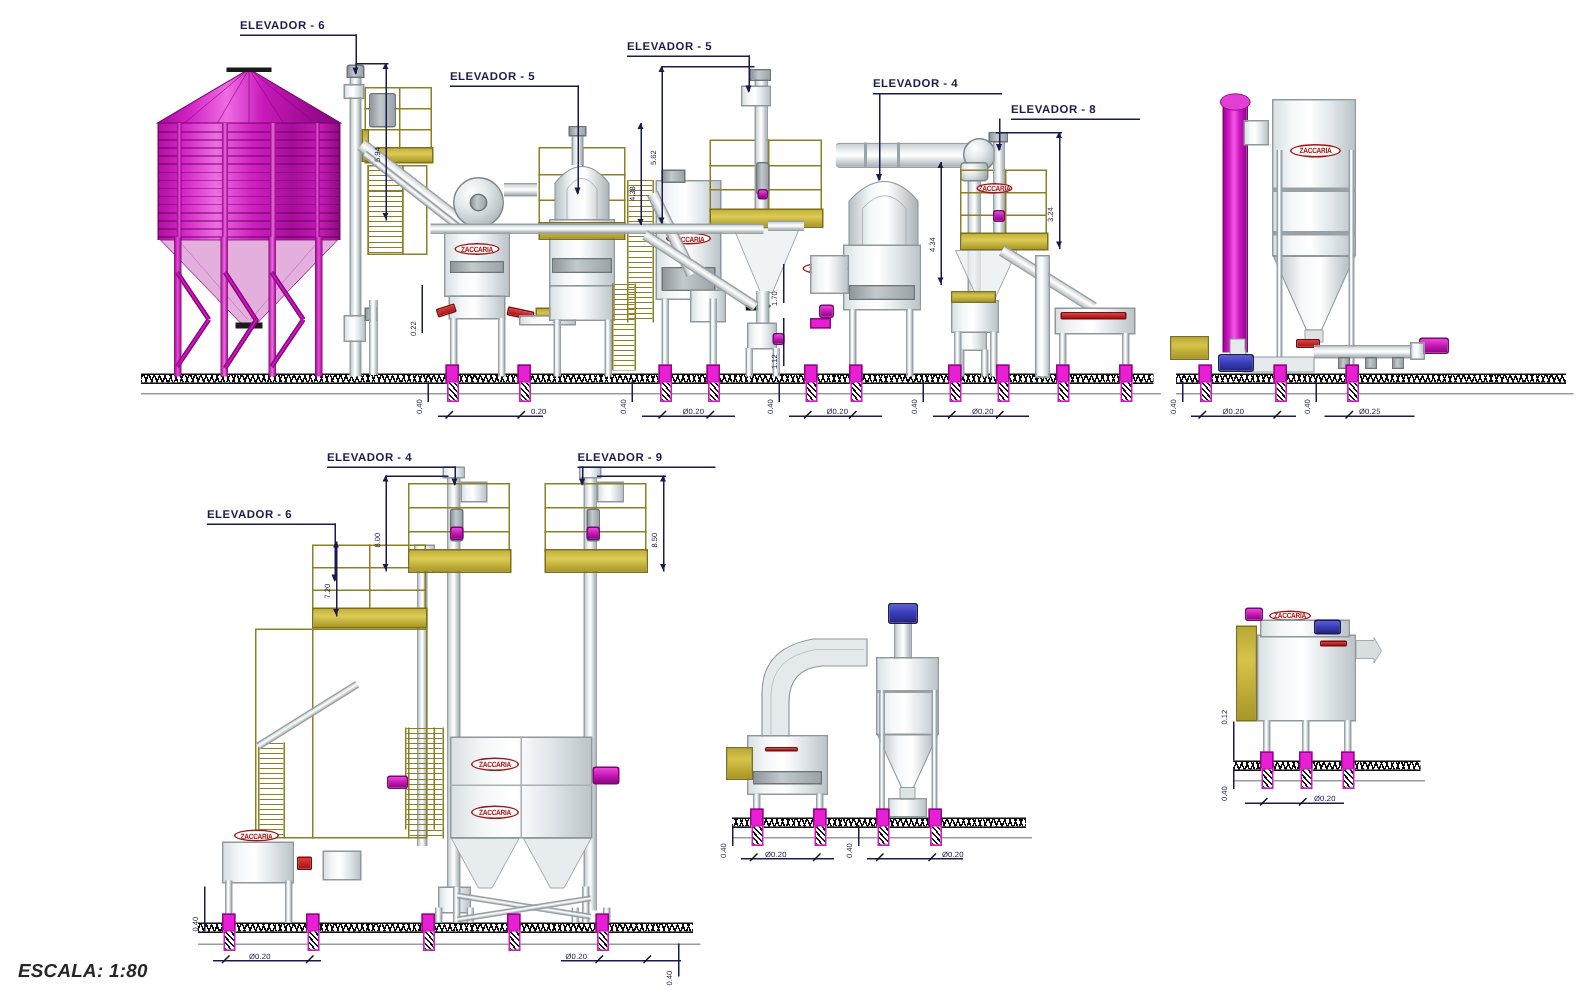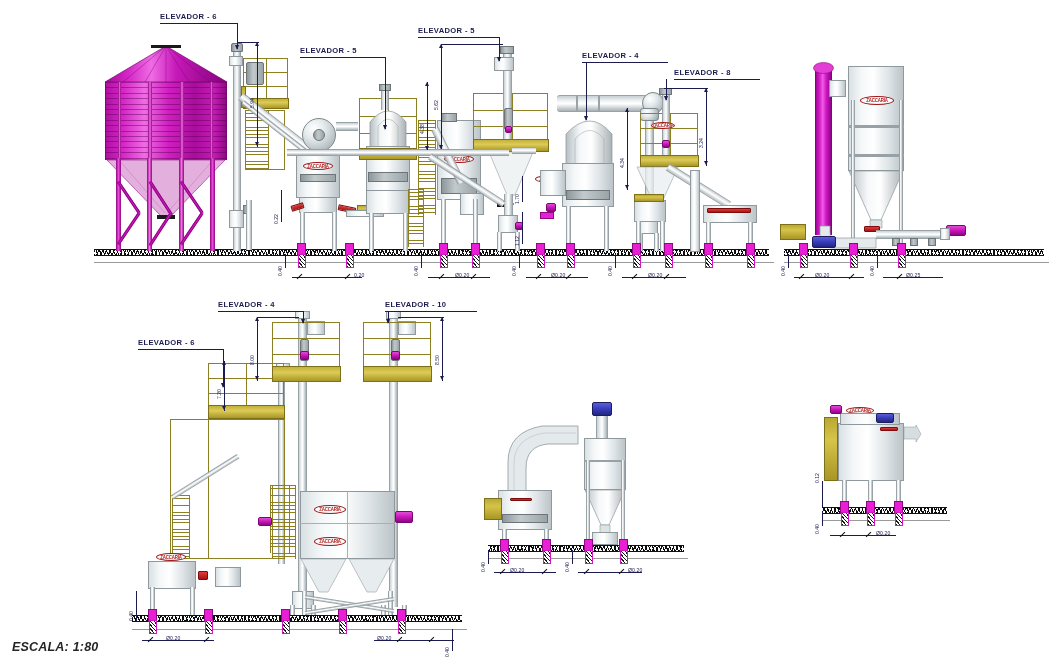--- a/index.html
+++ b/index.html
@@ -695,21 +695,21 @@
       <div class="cvert" style="left:85px;top:11px;height:38px;"></div>
       <div class="carrow" style="left:83px;top:45px;"></div>
     </div>
     <div class="callout" style="left:118px;top:5px;">
       <span class="ctext">ELEVADOR - 4</span>
       <div class="cunder" style="left:0;top:11px;width:86px;"></div>
       <div class="cvert" style="left:85px;top:11px;height:12px;"></div>
       <div class="carrow" style="left:83px;top:19px;"></div>
     </div>
     <div class="callout" style="left:285px;top:5px;">
-      <span class="ctext">ELEVADOR - 10</span>
+      <span class="ctext">ELEVADOR - 9</span>
       <div class="cunder" style="left:0;top:11px;width:92px;"></div>
       <div class="cvert" style="left:3px;top:11px;height:12px;"></div>
       <div class="carrow" style="left:1px;top:19px;"></div>
     </div>
 
     <div>
       <div class="dimline-v" style="left:124px;top:66px;height:50px;"></div>
       <div class="arrowU" style="left:122px;top:66px;"></div>
       <div class="arrowD" style="left:122px;top:111px;"></div>
       <span class="dim-vert" style="left:122px;top:98px;">7.20</span>

